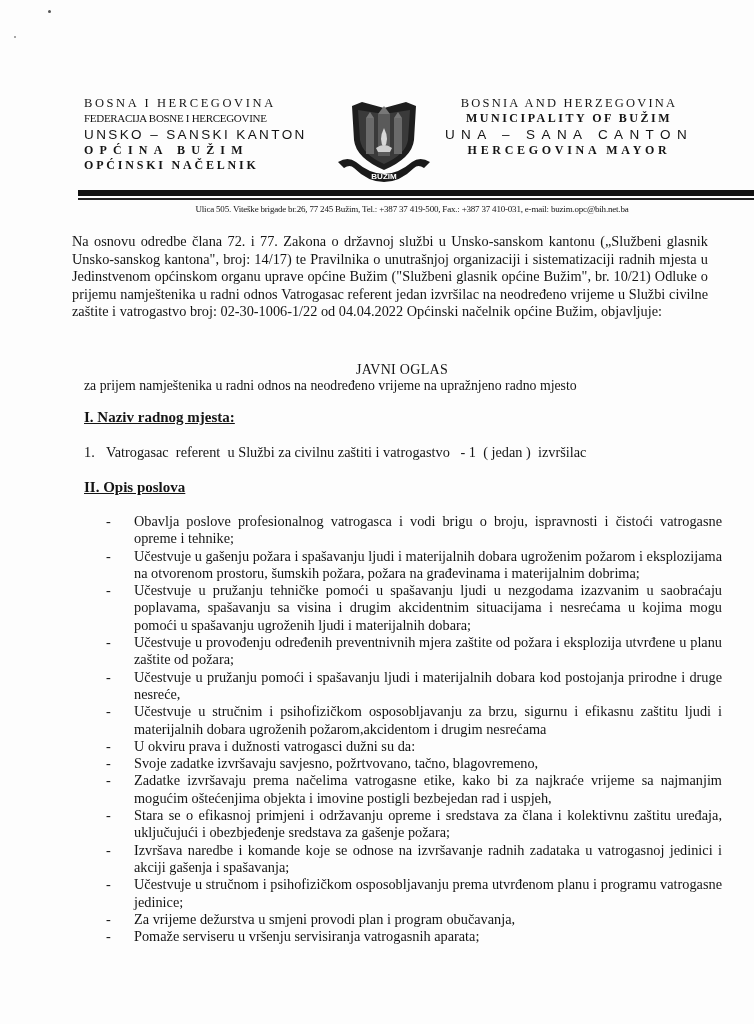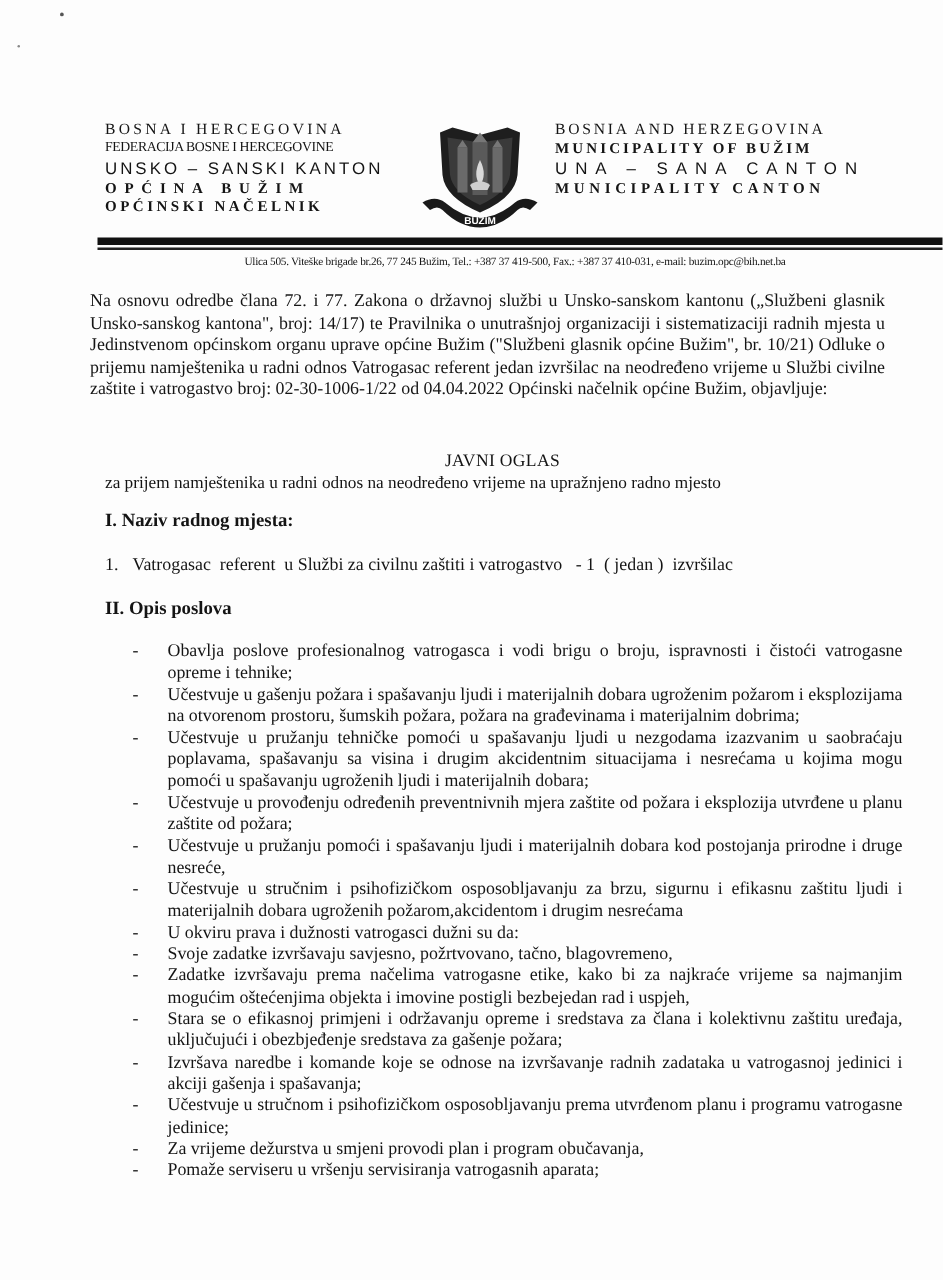--- a/index.html
+++ b/index.html
@@ -11,21 +11,21 @@
     position: relative;
   }
   .speck { position: absolute; width: 3px; height: 3px; border-radius: 50%; background: #555; }
   .speck.a { left: 48px; top: 10px; }
   .speck.b { left: 14px; top: 36px; width: 2px; height: 2px; background: #888; }
 
   
   .header { position: absolute; left: 84px; top: 96px; width: 600px; height: 90px; }
   .hcol { position: absolute; top: 0; }
   .hcol.left { left: 0; width: 230px; }
-  .hcol.right { left: 360px; width: 250px; }
+  .hcol.right { left: 360px; width: 250px; text-align: center; }
   .hline { white-space: nowrap; line-height: 15px; }
   .l1 { font-size: 12.5px; letter-spacing: 2.6px; font-weight: normal; }
   .l2 { font-size: 11px; letter-spacing: -0.3px; }
   .l3 { font-size: 13.5px; letter-spacing: 2.4px; font-family: "Liberation Sans", sans-serif; line-height: 17px; }
   .l4 { font-size: 12px; letter-spacing: 6.2px; font-weight: bold; }
   .l5 { font-size: 12px; letter-spacing: 2.8px; font-weight: bold; }
   .hcol.right .l1 { letter-spacing: 2.2px; }
   .hcol.right .l2 { letter-spacing: -0.9px; font-size: 11px; }
   .hcol.right .l3 { letter-spacing: 6.4px; }
   .hcol.right .l4 { letter-spacing: 2.5px; }
@@ -47,21 +47,21 @@
   }
   .title {
     position: absolute; left: 84px; top: 362px; width: 636px; text-align: center;
     font-size: 14px; letter-spacing: 0.3px;
   }
   .subtitle {
     position: absolute; left: 84px; top: 378px; width: 636px; text-align: left;
     font-size: 13.8px;
   }
   .section-heading {
-    position: absolute; left: 84px; font-weight: bold; font-size: 15px;
+    position: absolute; left: 84px; font-weight: bold; font-size: 15px; text-decoration: underline;
   }
   .sh1 { top: 409px; }
   .sh2 { top: 479px; }
   .position-item {
     position: absolute; left: 84px; top: 444px; font-size: 14.3px; white-space: pre;
   }
   .position-item .num { display: inline-block; width: 22px; }
 
   .duties {
     position: absolute; left: 100px; top: 513px; width: 622px;
@@ -103,21 +103,21 @@
 
       <path d="M4 66 Q14 60 22 66 Q36 78 50 78 Q64 78 78 66 Q86 60 96 66 L90 72 Q84 68 80 72 Q66 86 50 86 Q34 86 20 72 Q16 68 10 72 Z" fill="#1a1a1a"></path>
       <text x="50" y="83" text-anchor="middle" font-family="Liberation Sans, sans-serif" font-size="8" font-weight="bold" fill="#ffffff">BUŽIM</text>
     </svg>
   </div>
 
   <div class="hcol right">
     <div class="hline l1">BOSNIA AND HERZEGOVINA</div>
     <div class="hline l4">MUNICIPALITY OF BUŽIM</div>
     <div class="hline l3">UNA – SANA CANTON</div>
-    <div class="hline l5">MUNICIPALITY CANTON</div>
+    <div class="hline l5">HERCEGOVINA MAYOR</div>
   </div>
 </div>
 
 <div class="rule-thick"></div>
 <div class="rule-thin"></div>
 <div class="address">Ulica 505. Viteške brigade br.26, 77 245 Bužim, Tel.: +387 37 419-500, Fax.: +387 37 410-031, e-mail: buzim.opc@bih.net.ba</div>
 
 <div class="intro">Na osnovu odredbe člana 72. i 77. Zakona o državnoj službi u Unsko-sanskom kantonu („Službeni glasnik Unsko-sanskog kantona", broj: 14/17) te Pravilnika o unutrašnjoj organizaciji i sistematizaciji radnih mjesta u Jedinstvenom općinskom organu uprave općine Bužim ("Službeni glasnik općine Bužim", br. 10/21) Odluke o prijemu namještenika u radni odnos Vatrogasac referent jedan izvršilac na neodređeno vrijeme u Službi civilne zaštite i vatrogastvo broj: 02-30-1006-1/22 od 04.04.2022 Općinski načelnik općine Bužim, objavljuje:</div>
 
 <div class="title">JAVNI OGLAS</div>

